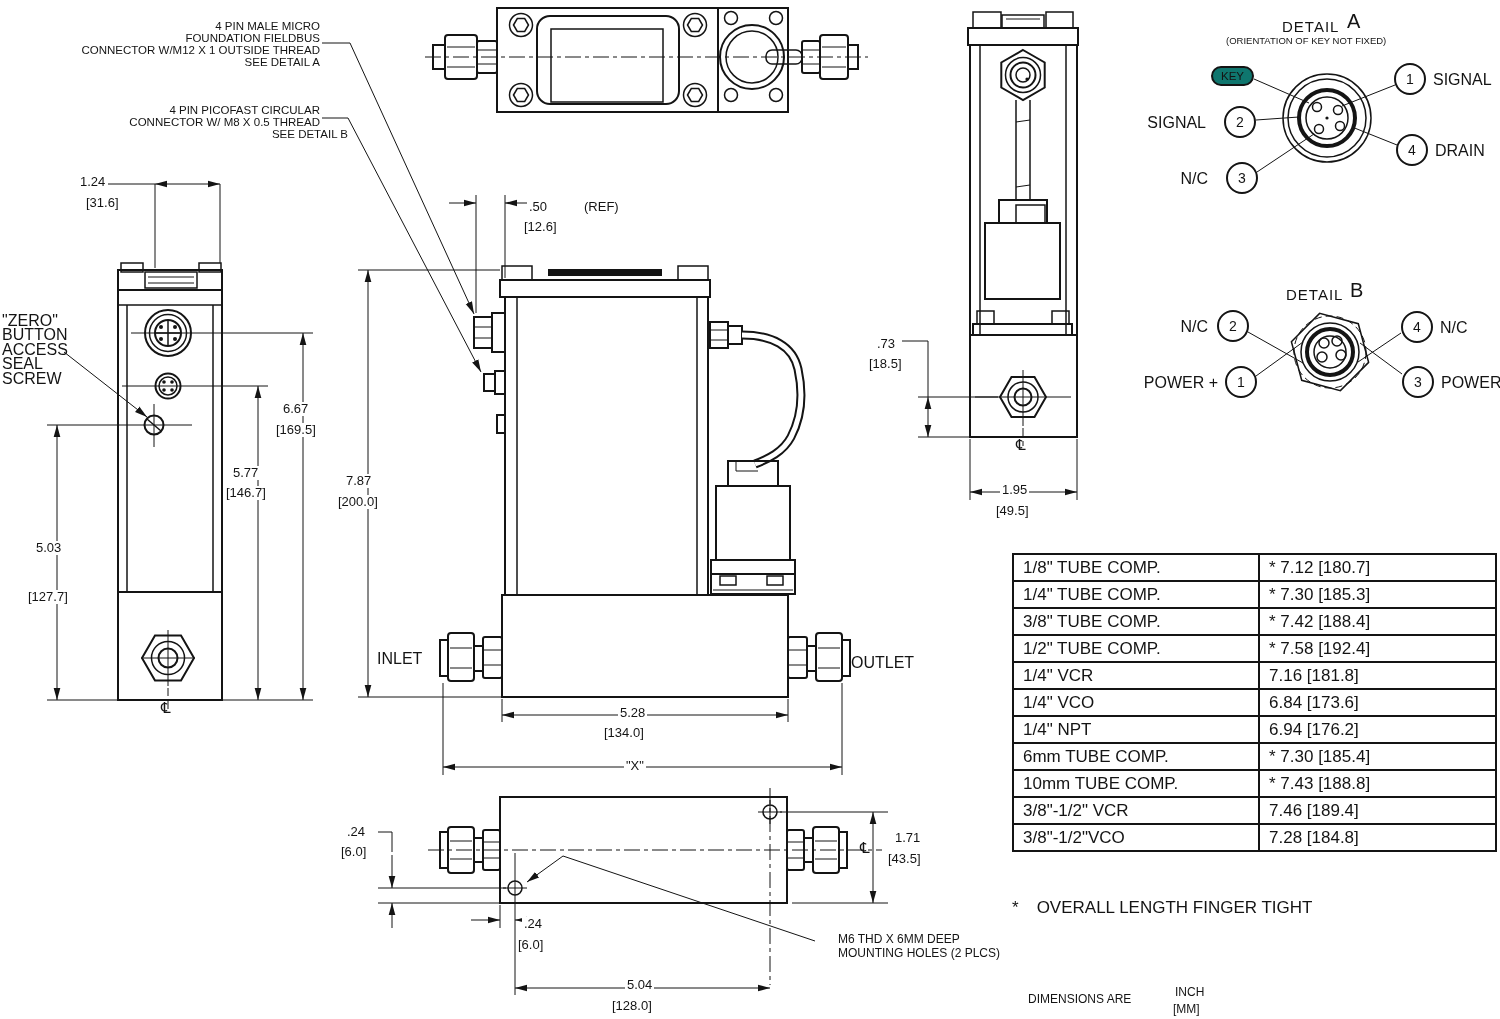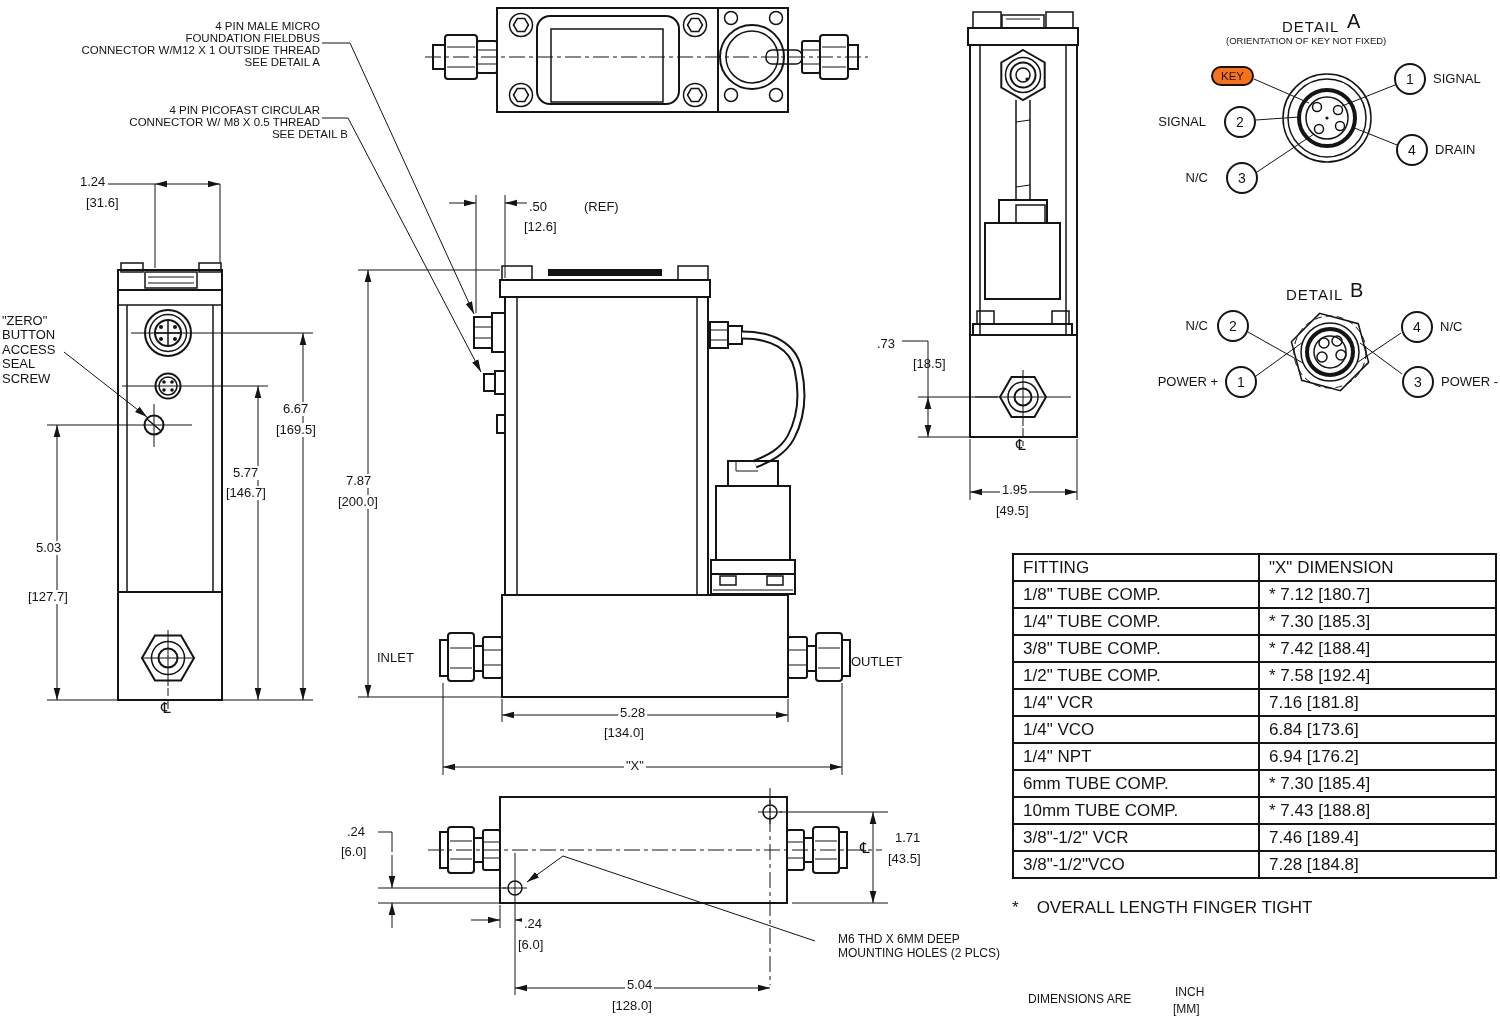--- a/index.html
+++ b/index.html
@@ -11,30 +11,30 @@
   .thick{fill:none;stroke:#141414;stroke-width:4;}
   .thin{fill:none;stroke:#141414;stroke-width:1;}
   .cl{fill:none;stroke:#141414;stroke-width:1;stroke-dasharray:16 4 4 4;}
   .dsh{stroke-dasharray:8 5;}
   .dsh2{stroke-dasharray:7 4;}
   .blk{fill:#141414;stroke:none;}
   .dim2{marker-start:url(#ar);marker-end:url(#ar);}
   .arrE{marker-end:url(#ar);}
   .t{position:absolute;white-space:nowrap;line-height:1.05;}
   .f13{font-size:13px;}
-  .f125{font-size:13px;}
+  .f125{font-size:16px;}
   .f115{font-size:11.5px;}
   .f12{font-size:12px;margin-left:20px;}
   .bg{background:#fff;padding:0 2px;}
   .ra{text-align:right;}
   .balloon{position:absolute;box-sizing:border-box;width:32px;height:32px;border:2px solid #141414;
            border-radius:50%;display:flex;align-items:center;justify-content:center;
            font-size:14px;background:#fff;}
   .capsule{position:absolute;box-sizing:border-box;border:2px solid #141414;border-radius:11px;
-           font-size:11.5px;padding:2px 8px;background:#f97316;}
+           font-size:11.5px;padding:2px 8px;background:#0f766e;}
   .clsym{font-family:"DejaVu Sans",sans-serif;font-size:15px;}
   .dtitle{font-size:15px;letter-spacing:1px;}
   .dletter{font-size:20px;}
   #ftable{position:absolute;left:1012px;top:553px;border-collapse:collapse;table-layout:fixed;}
   #ftable td{border:2px solid #141414;font-size:17px;height:25px;padding:0 0 0 9px;
              white-space:nowrap;overflow:hidden;}
   #ftable col.c1{width:246px;} #ftable col.c2{width:237px;}
 </style>
 </head>
 <body>
@@ -365,21 +365,21 @@
 <div class="t f13" style="left:524px;top:220px;">[12.6]</div>
 <div class="t f13" style="left:584px;top:200px;">(REF)</div>
 <div class="t f13 bg" style="left:344px;top:474px;">7.87</div>
 <div class="t f13 bg" style="left:336px;top:495px;">[200.0]</div>
 <div class="t f13 bg" style="left:618px;top:706px;">5.28</div>
 <div class="t f13 bg" style="left:602px;top:726px;">[134.0]</div>
 <div class="t f13 bg" style="left:624px;top:759px;">"X"</div>
 <div class="t f125" style="left:377px;top:651px;">INLET</div>
 <div class="t f125" style="left:851px;top:655px;">OUTLET</div>
 <div class="t f13" style="left:877px;top:337px;">.73</div>
-<div class="t f13" style="left:869px;top:357px;margin-left:44px;">[18.5]</div>
+<div class="t f13" style="left:869px;top:357px;">[18.5]</div>
 <div class="t f13 bg" style="left:1000px;top:483px;">1.95</div>
 <div class="t f13 bg" style="left:994px;top:504px;">[49.5]</div>
 <div class="t f13" style="left:347px;top:825px;">.24</div>
 <div class="t f13" style="left:341px;top:845px;">[6.0]</div>
 <div class="t f13" style="left:895px;top:831px;">1.71</div>
 <div class="t f13" style="left:888px;top:852px;">[43.5]</div>
 <div class="t f13 bg" style="left:522px;top:917px;">.24</div>
 <div class="t f13 bg" style="left:516px;top:938px;">[6.0]</div>
 <div class="t f13 bg" style="left:625px;top:978px;">5.04</div>
 <div class="t f13 bg" style="left:610px;top:999px;">[128.0]</div>
@@ -411,24 +411,20 @@
 <div class="t f125" style="left:1440px;top:320px;">N/C</div>
 <div class="t f125 ra" style="left:1128px;top:375px;width:90px;">POWER +</div>
 <div class="t f125" style="left:1441px;top:375px;">POWER -</div>
 
 <table id="ftable">
   <colgroup>
         <col class="c1">
         <col class="c2">
       </colgroup>
   <tbody>
-        <tr>
-    <td>FITTING</td>
-    <td>"X" DIMENSION</td>
-  </tr>
   <tr>
           <td>1/8" TUBE COMP.</td>
           <td>* 7.12 [180.7]</td>
         </tr>
   <tr>
           <td>1/4" TUBE COMP.</td>
           <td>* 7.30 [185.3]</td>
         </tr>
   <tr>
           <td>3/8" TUBE COMP.</td>

